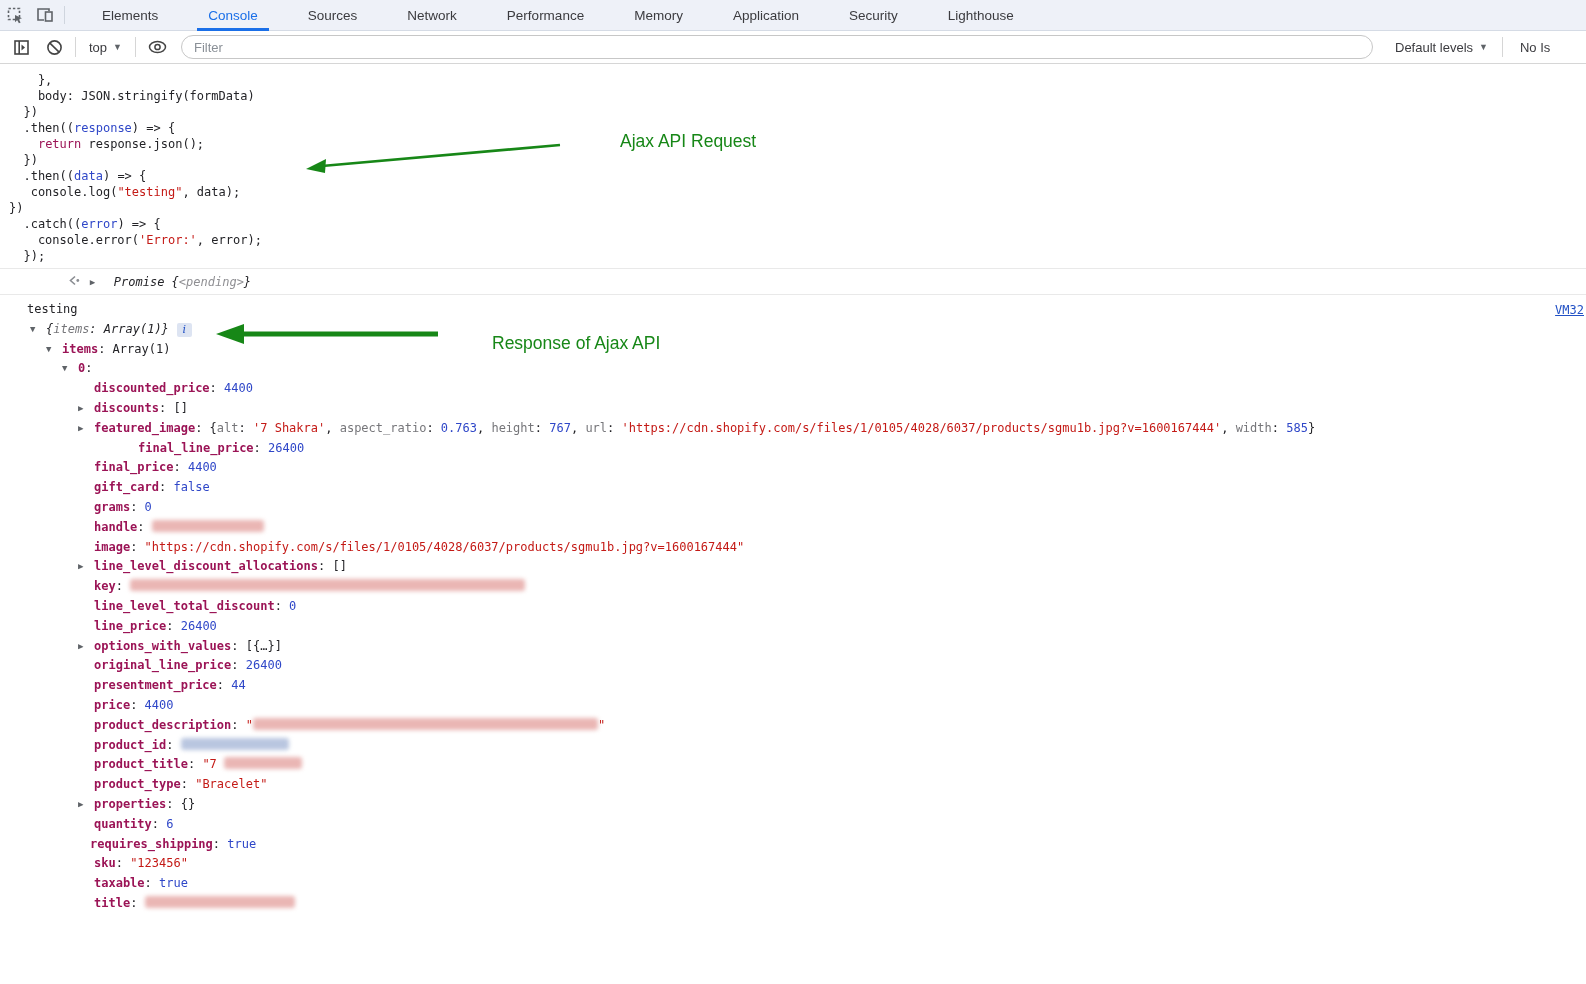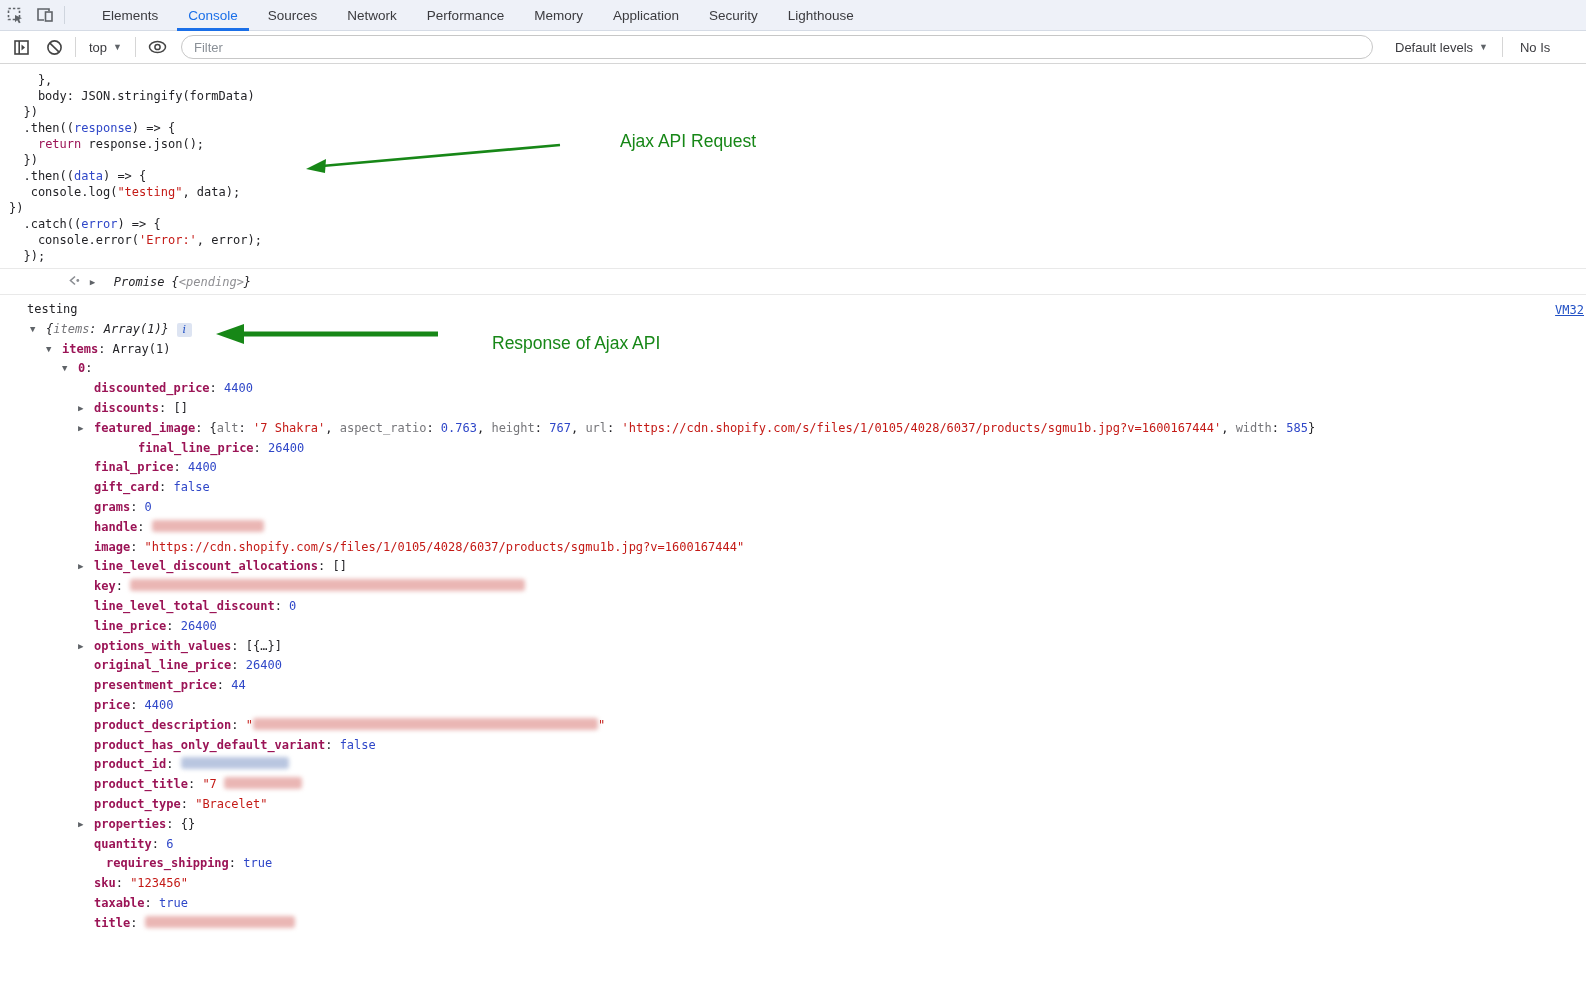--- a/index.html
+++ b/index.html
@@ -97,21 +97,21 @@
       </svg>
     </div>
     <div class="icon-btn">
       <svg width="18" height="16" viewBox="0 0 18 16">
         <path d="M2 4 V2 H13 V4" fill="none" stroke="#5f6368" stroke-width="1.6"></path>
         <path d="M2 4 V13 H8" fill="none" stroke="#5f6368" stroke-width="1.6"></path>
         <rect x="9.5" y="5" width="6.5" height="9" fill="none" stroke="#5f6368" stroke-width="1.6"></rect>
       </svg>
     </div>
     <div class="vsep"></div>
-    <div id="tabs-container" style="display:flex; margin-left:18px;">
+    <div id="tabs-container" style="display:flex; margin-left:18px;gap:20px;">
         <div class="tab">Elements</div>
         <div class="tab active">Console</div>
         <div class="tab">Sources</div>
         <div class="tab">Network</div>
         <div class="tab">Performance</div>
         <div class="tab">Memory</div>
         <div class="tab">Application</div>
         <div class="tab">Security</div>
         <div class="tab">Lighthouse</div>
       </div>
@@ -198,27 +198,26 @@
         <div class="tree-row" style="padding-left: 78px;"><span class="tri"></span><span class="c-k">image</span><span class="c-d">: </span><span class="c-s">"https://cdn.shopify.com/s/files/1/0105/4028/6037/products/sgmu1b.jpg?v=1600167444"</span></div>
         <div class="tree-row" style="padding-left: 78px;"><span class="tri">▶</span><span class="c-k">line_level_discount_allocations</span><span class="c-d">: </span><span class="c-d">[]</span></div>
         <div class="tree-row" style="padding-left: 78px;"><span class="tri"></span><span class="c-k">key</span><span class="c-d">: </span><span class="blob blob-pink" style="width: 395px;"></span></div>
         <div class="tree-row" style="padding-left: 78px;"><span class="tri"></span><span class="c-k">line_level_total_discount</span><span class="c-d">: </span><span class="c-n">0</span></div>
         <div class="tree-row" style="padding-left: 78px;"><span class="tri"></span><span class="c-k">line_price</span><span class="c-d">: </span><span class="c-n">26400</span></div>
         <div class="tree-row" style="padding-left: 78px;"><span class="tri">▶</span><span class="c-k">options_with_values</span><span class="c-d">: </span><span class="c-d">[{…}]</span></div>
         <div class="tree-row" style="padding-left: 78px;"><span class="tri"></span><span class="c-k">original_line_price</span><span class="c-d">: </span><span class="c-n">26400</span></div>
         <div class="tree-row" style="padding-left: 78px;"><span class="tri"></span><span class="c-k">presentment_price</span><span class="c-d">: </span><span class="c-n">44</span></div>
         <div class="tree-row" style="padding-left: 78px;"><span class="tri"></span><span class="c-k">price</span><span class="c-d">: </span><span class="c-n">4400</span></div>
         <div class="tree-row" style="padding-left: 78px;"><span class="tri"></span><span class="c-k">product_description</span><span class="c-d">: </span><span class="c-s">"</span><span class="blob blob-pink" style="width: 345px;"></span><span class="c-s">"</span></div>
-        <div class="tree-row" style="padding-left: 78px;"><span class="tri"></span><span class="c-k">product_has_only_default_variant</span><span class="c-d">: </span><span class="c-n">false</span></div>
         <div class="tree-row" style="padding-left: 78px;"><span class="tri"></span><span class="c-k">product_id</span><span class="c-d">: </span><span class="blob blob-blue" style="width: 108px;"></span></div>
         <div class="tree-row" style="padding-left: 78px;"><span class="tri"></span><span class="c-k">product_title</span><span class="c-d">: </span><span class="c-s">"7 </span><span class="blob blob-pink" style="width: 78px;"></span></div>
         <div class="tree-row" style="padding-left: 78px;"><span class="tri"></span><span class="c-k">product_type</span><span class="c-d">: </span><span class="c-s">"Bracelet"</span></div>
         <div class="tree-row" style="padding-left: 78px;"><span class="tri">▶</span><span class="c-k">properties</span><span class="c-d">: </span><span class="c-d">{}</span></div>
         <div class="tree-row" style="padding-left: 78px;"><span class="tri"></span><span class="c-k">quantity</span><span class="c-d">: </span><span class="c-n">6</span></div>
-        <div class="tree-row" style="padding-left: 74px; margin-left: 16px;"><span class="tri"></span><span class="c-k">requires_shipping</span><span class="c-d">: </span><span class="c-n">true</span></div>
+        <div class="tree-row" style="padding-left: 74px;"><span class="tri"></span><span class="c-k">requires_shipping</span><span class="c-d">: </span><span class="c-n">true</span></div>
         <div class="tree-row" style="padding-left: 78px;"><span class="tri"></span><span class="c-k">sku</span><span class="c-d">: </span><span class="c-s">"123456"</span></div>
         <div class="tree-row" style="padding-left: 78px;"><span class="tri"></span><span class="c-k">taxable</span><span class="c-d">: </span><span class="c-n">true</span></div>
         <div class="tree-row" style="padding-left: 78px;"><span class="tri"></span><span class="c-k">title</span><span class="c-d">: </span><span class="blob blob-pink" style="width: 150px;"></span></div>
       </div>
 
     <svg class="arrow-svg" style="left:0; top:0;" width="1586" height="984" viewBox="0 0 1586 984">
       <g>
         <line x1="560" y1="81" x2="322" y2="102" stroke="#178717" stroke-width="2.6"></line>
         <polygon points="306,105 326,95 325,109" fill="#178717"></polygon>
       </g>

